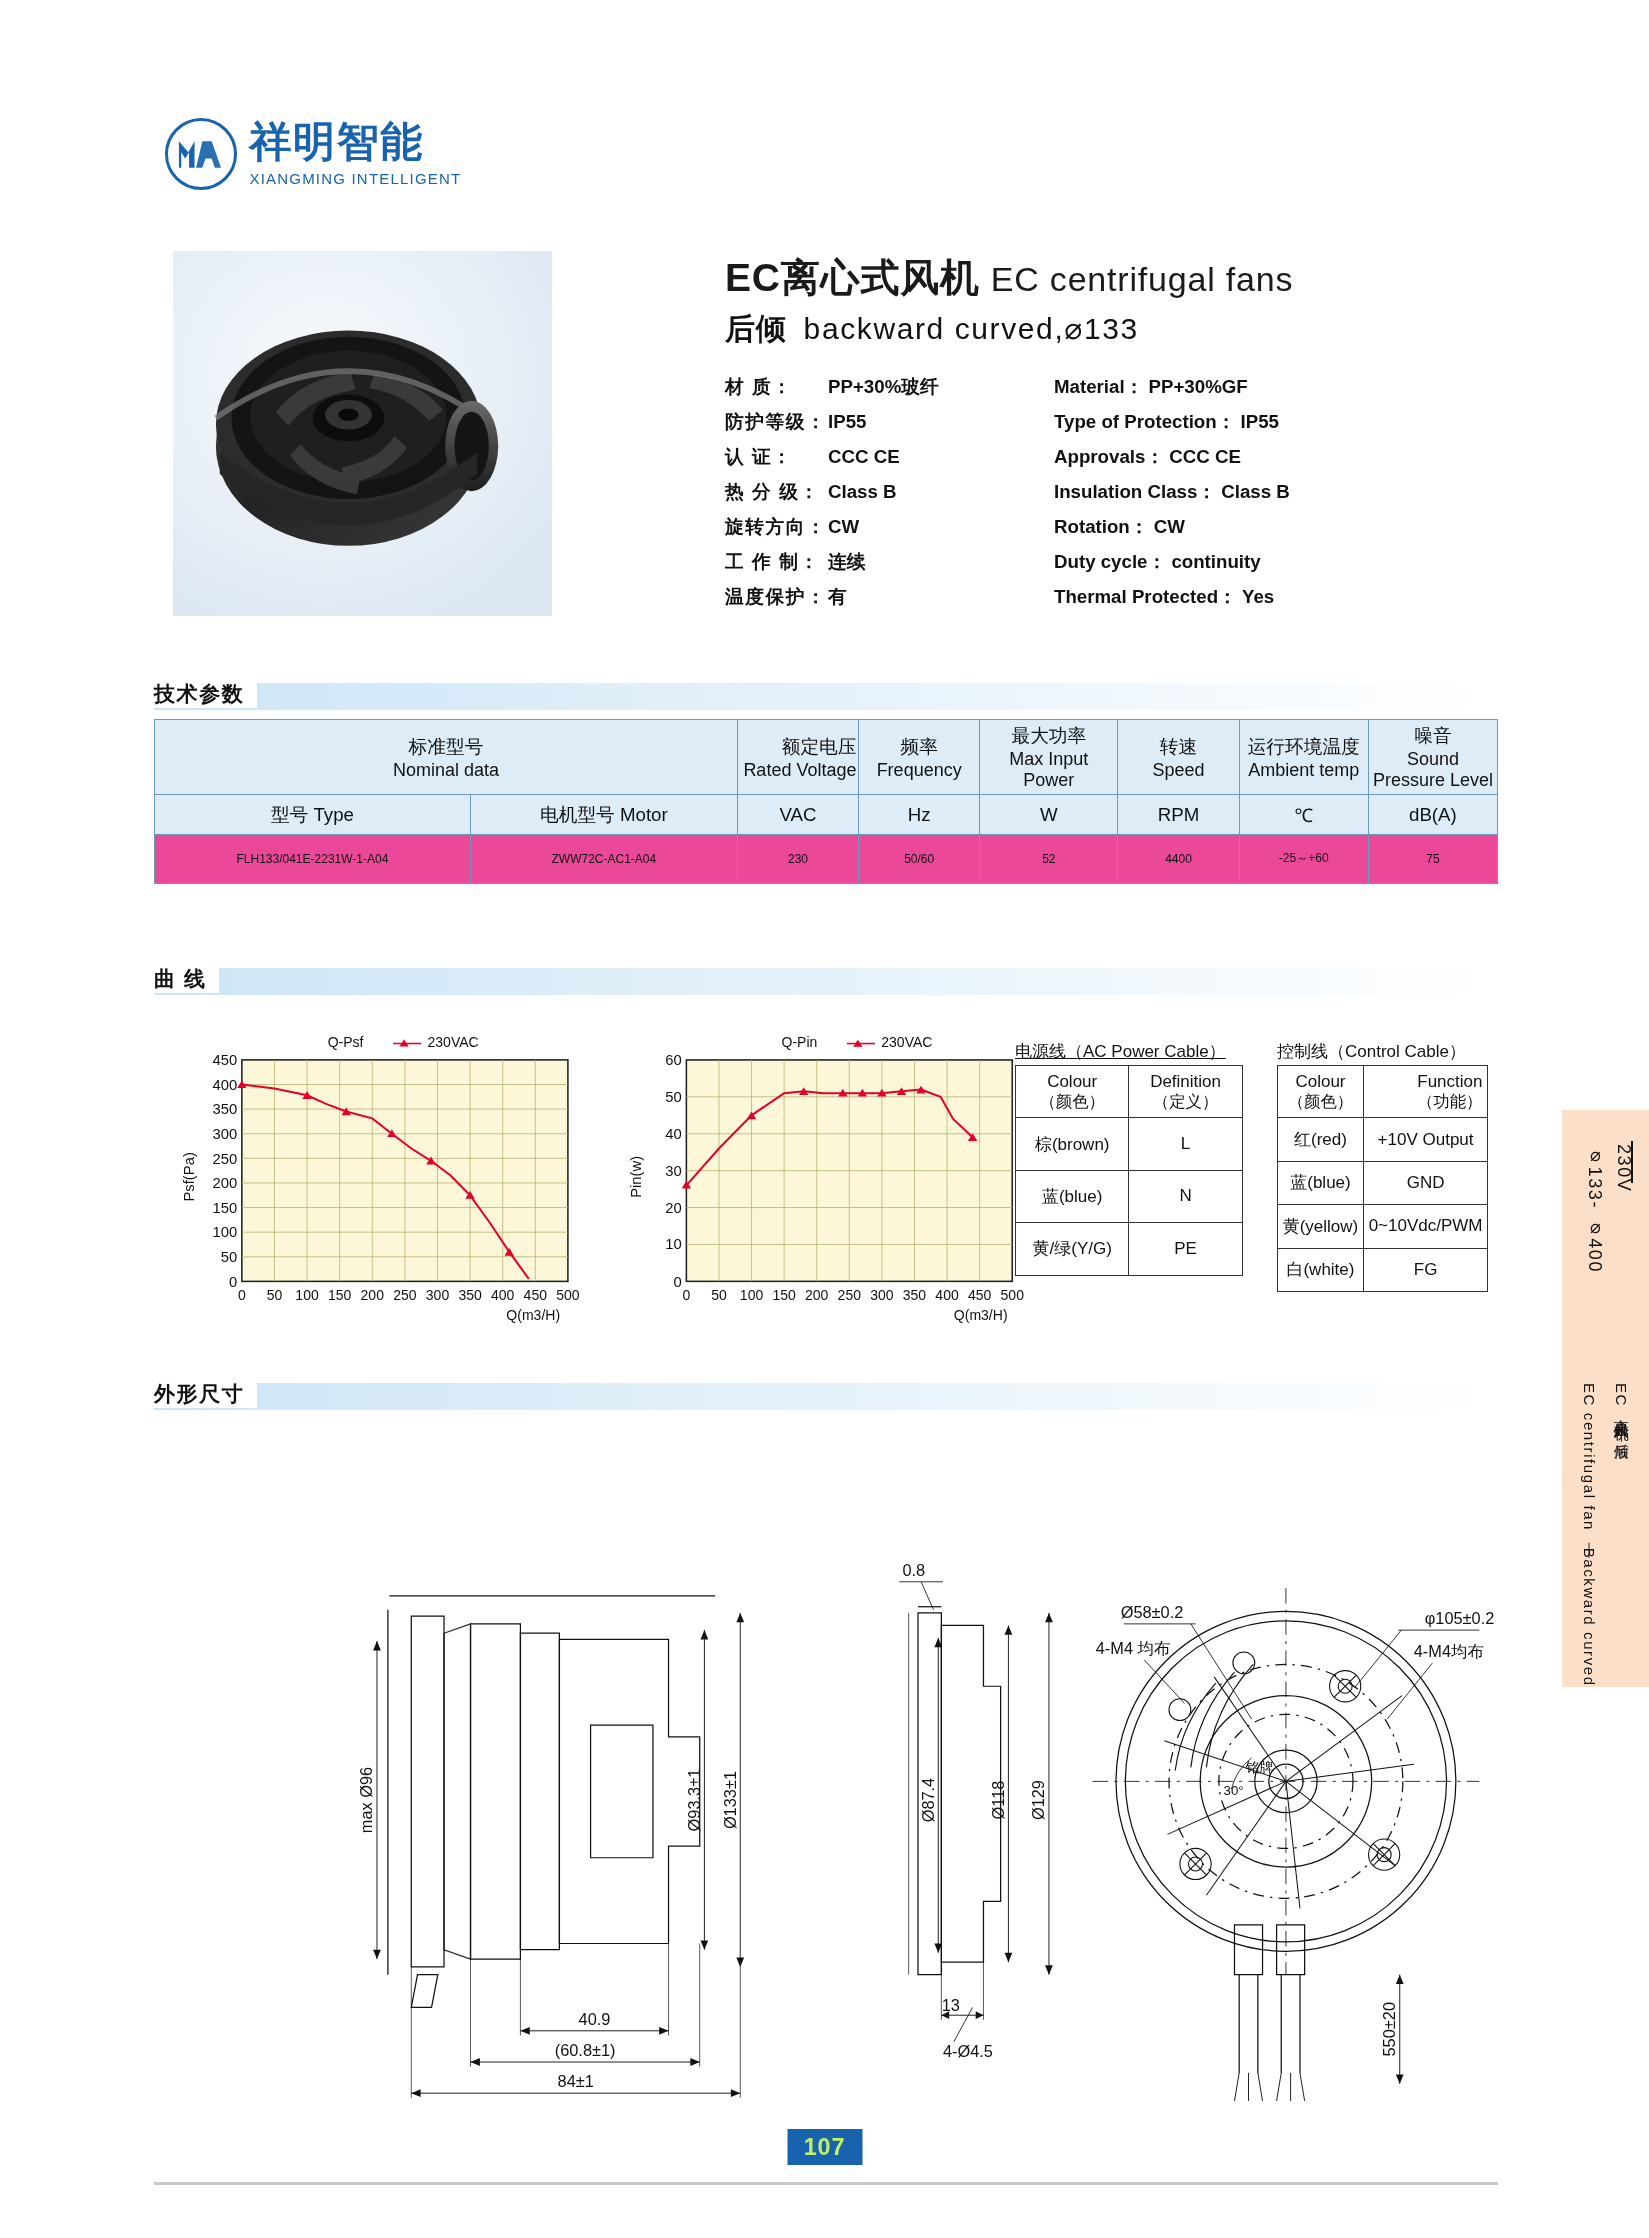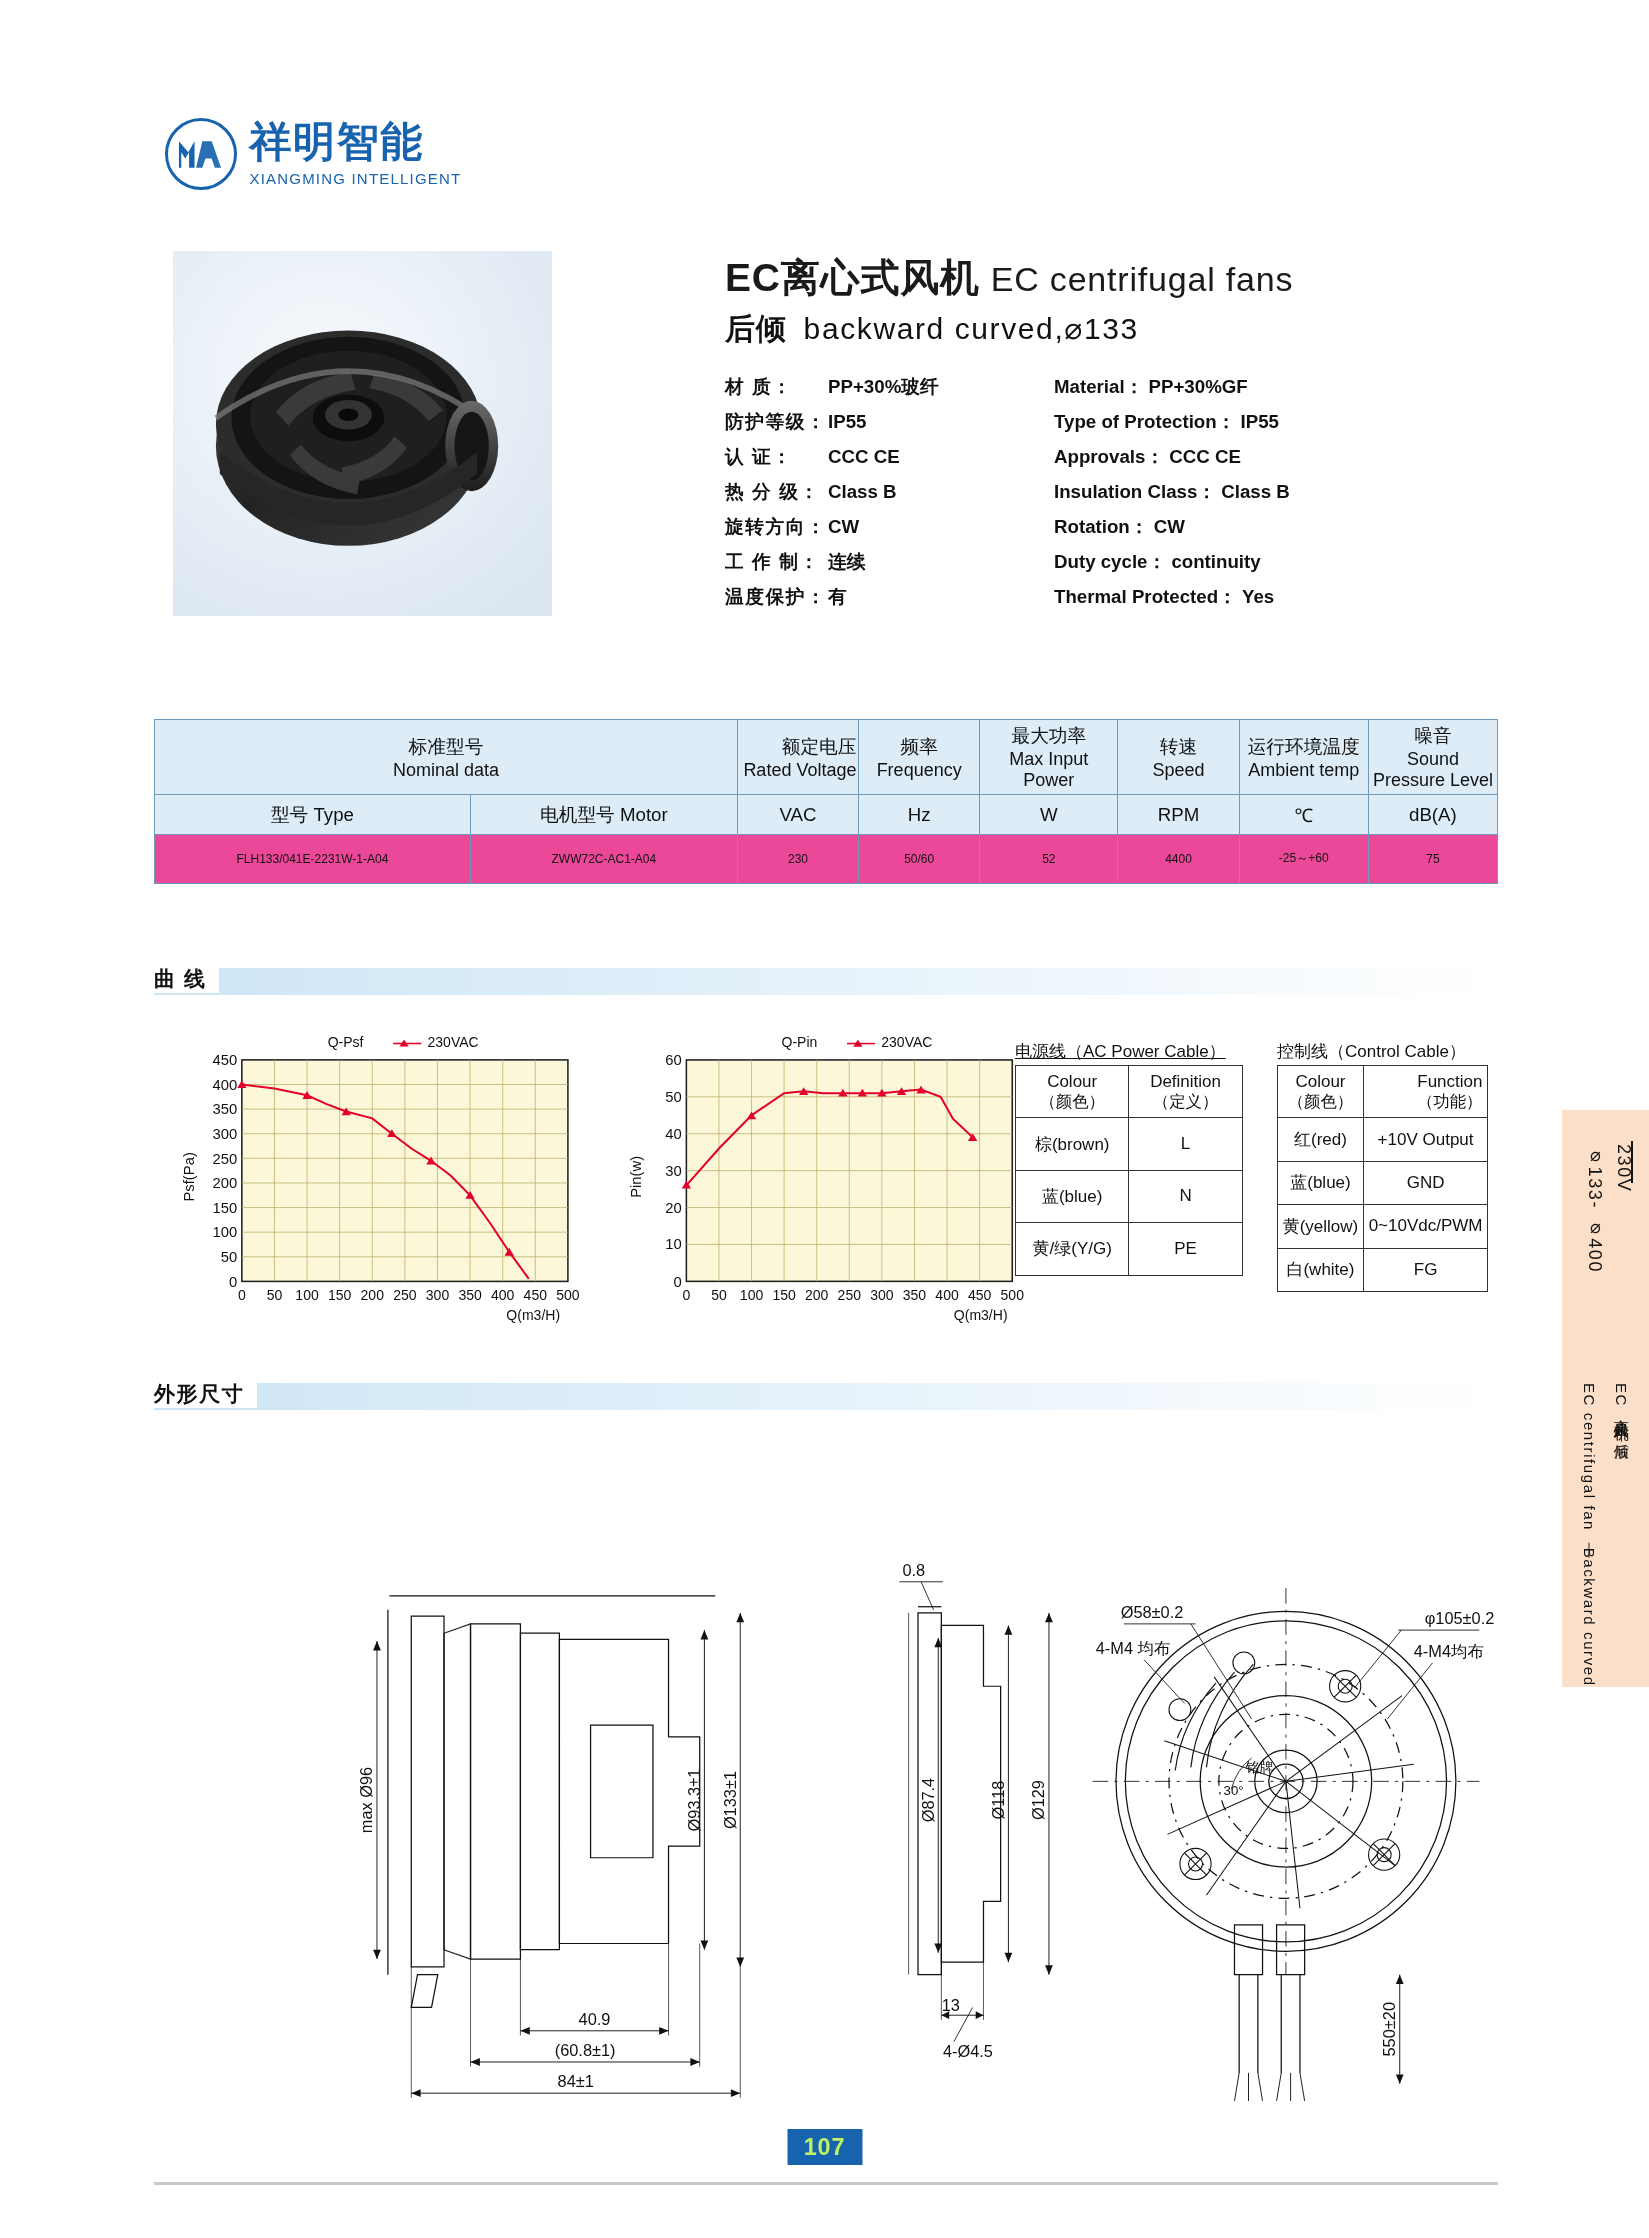--- a/index.html
+++ b/index.html
@@ -330,20 +330,24 @@
   <div class="spec-en">
     <div class="spec-row"><span class="spec-label-en">Material：</span> <span class="spec-val">PP+30%GF</span></div>
     <div class="spec-row"><span class="spec-label-en">Type of Protection：</span> <span class="spec-val">IP55</span></div>
     <div class="spec-row"><span class="spec-label-en">Approvals：</span> <span class="spec-val">CCC CE</span></div>
     <div class="spec-row"><span class="spec-label-en">Insulation Class：</span> <span class="spec-val">Class B</span></div>
     <div class="spec-row"><span class="spec-label-en">Rotation：</span> <span class="spec-val">CW</span></div>
     <div class="spec-row"><span class="spec-label-en">Duty cycle：</span> <span class="spec-val">continuity</span></div>
     <div class="spec-row"><span class="spec-label-en">Thermal Protected：</span> <span class="spec-val">Yes</span></div>
   </div>
 
+  <div class="sec" id="sec-tech">
+    <div class="bar"></div>
+    <div class="label">技术参数</div>
+  </div>
 
   <table class="tech-table">
     <thead>
       <tr>
         <td colspan="2" style="width:483px;">
           <span class="hdr-cn">标准型号</span>
           <span class="hdr-en">Nominal data</span>
         </td>
         <td style="width:117px;text-align:right;">
           <span class="hdr-cn">额定电压</span>

